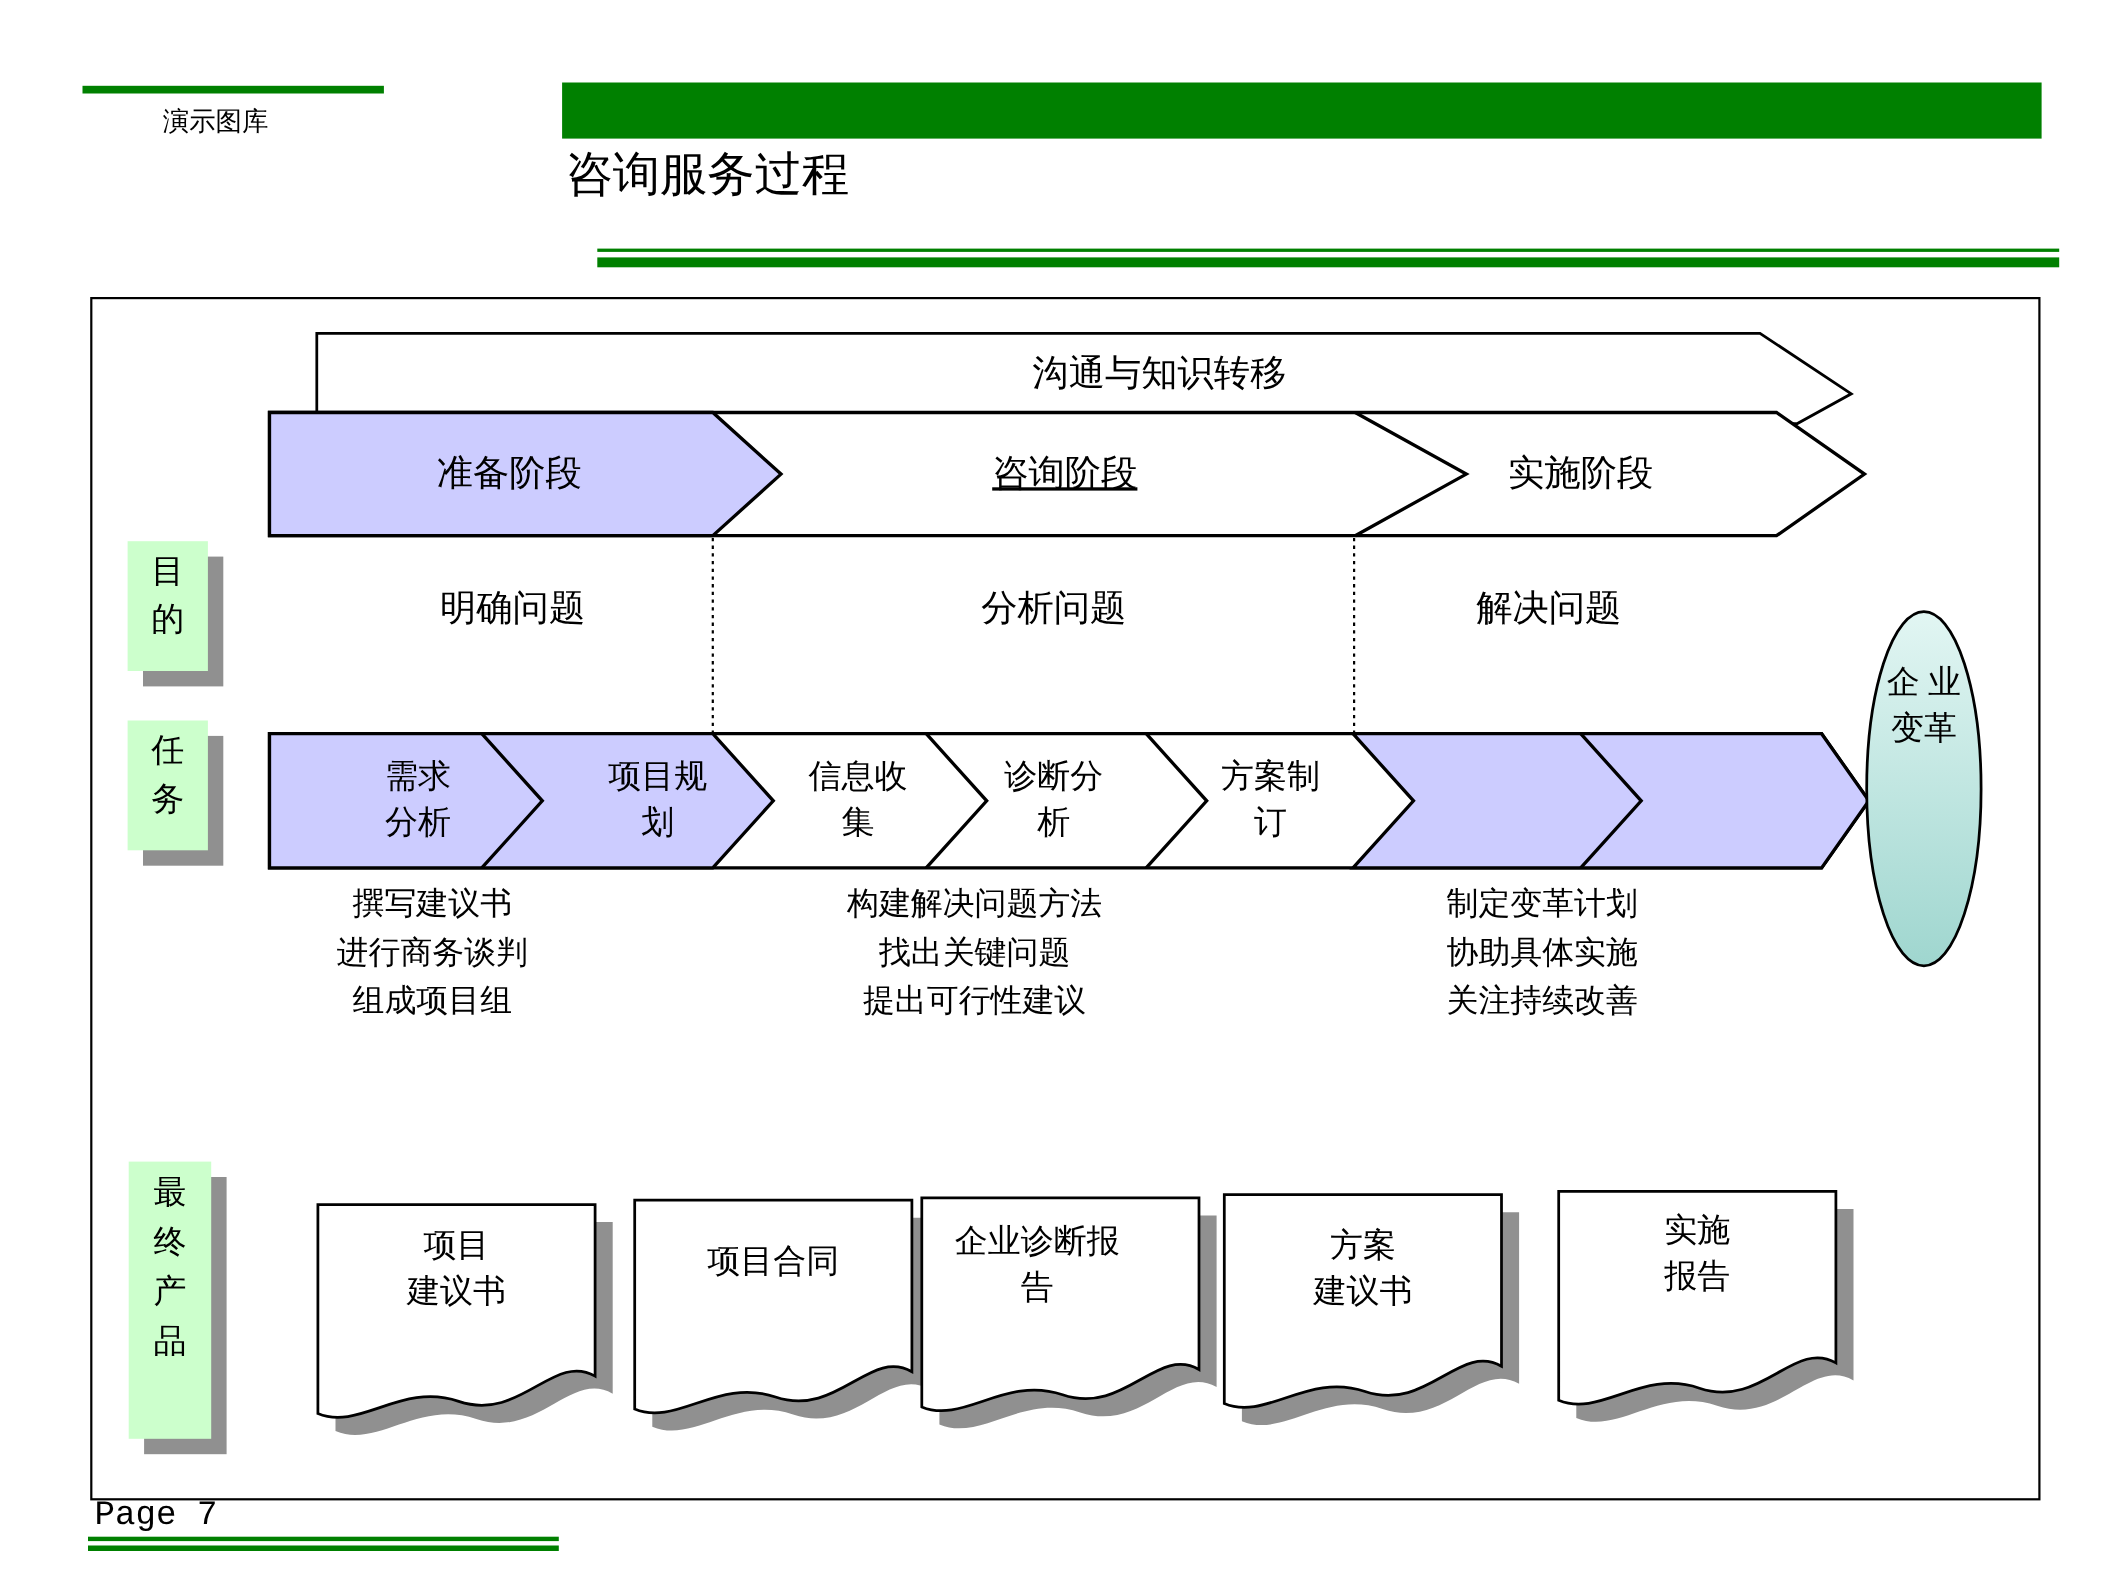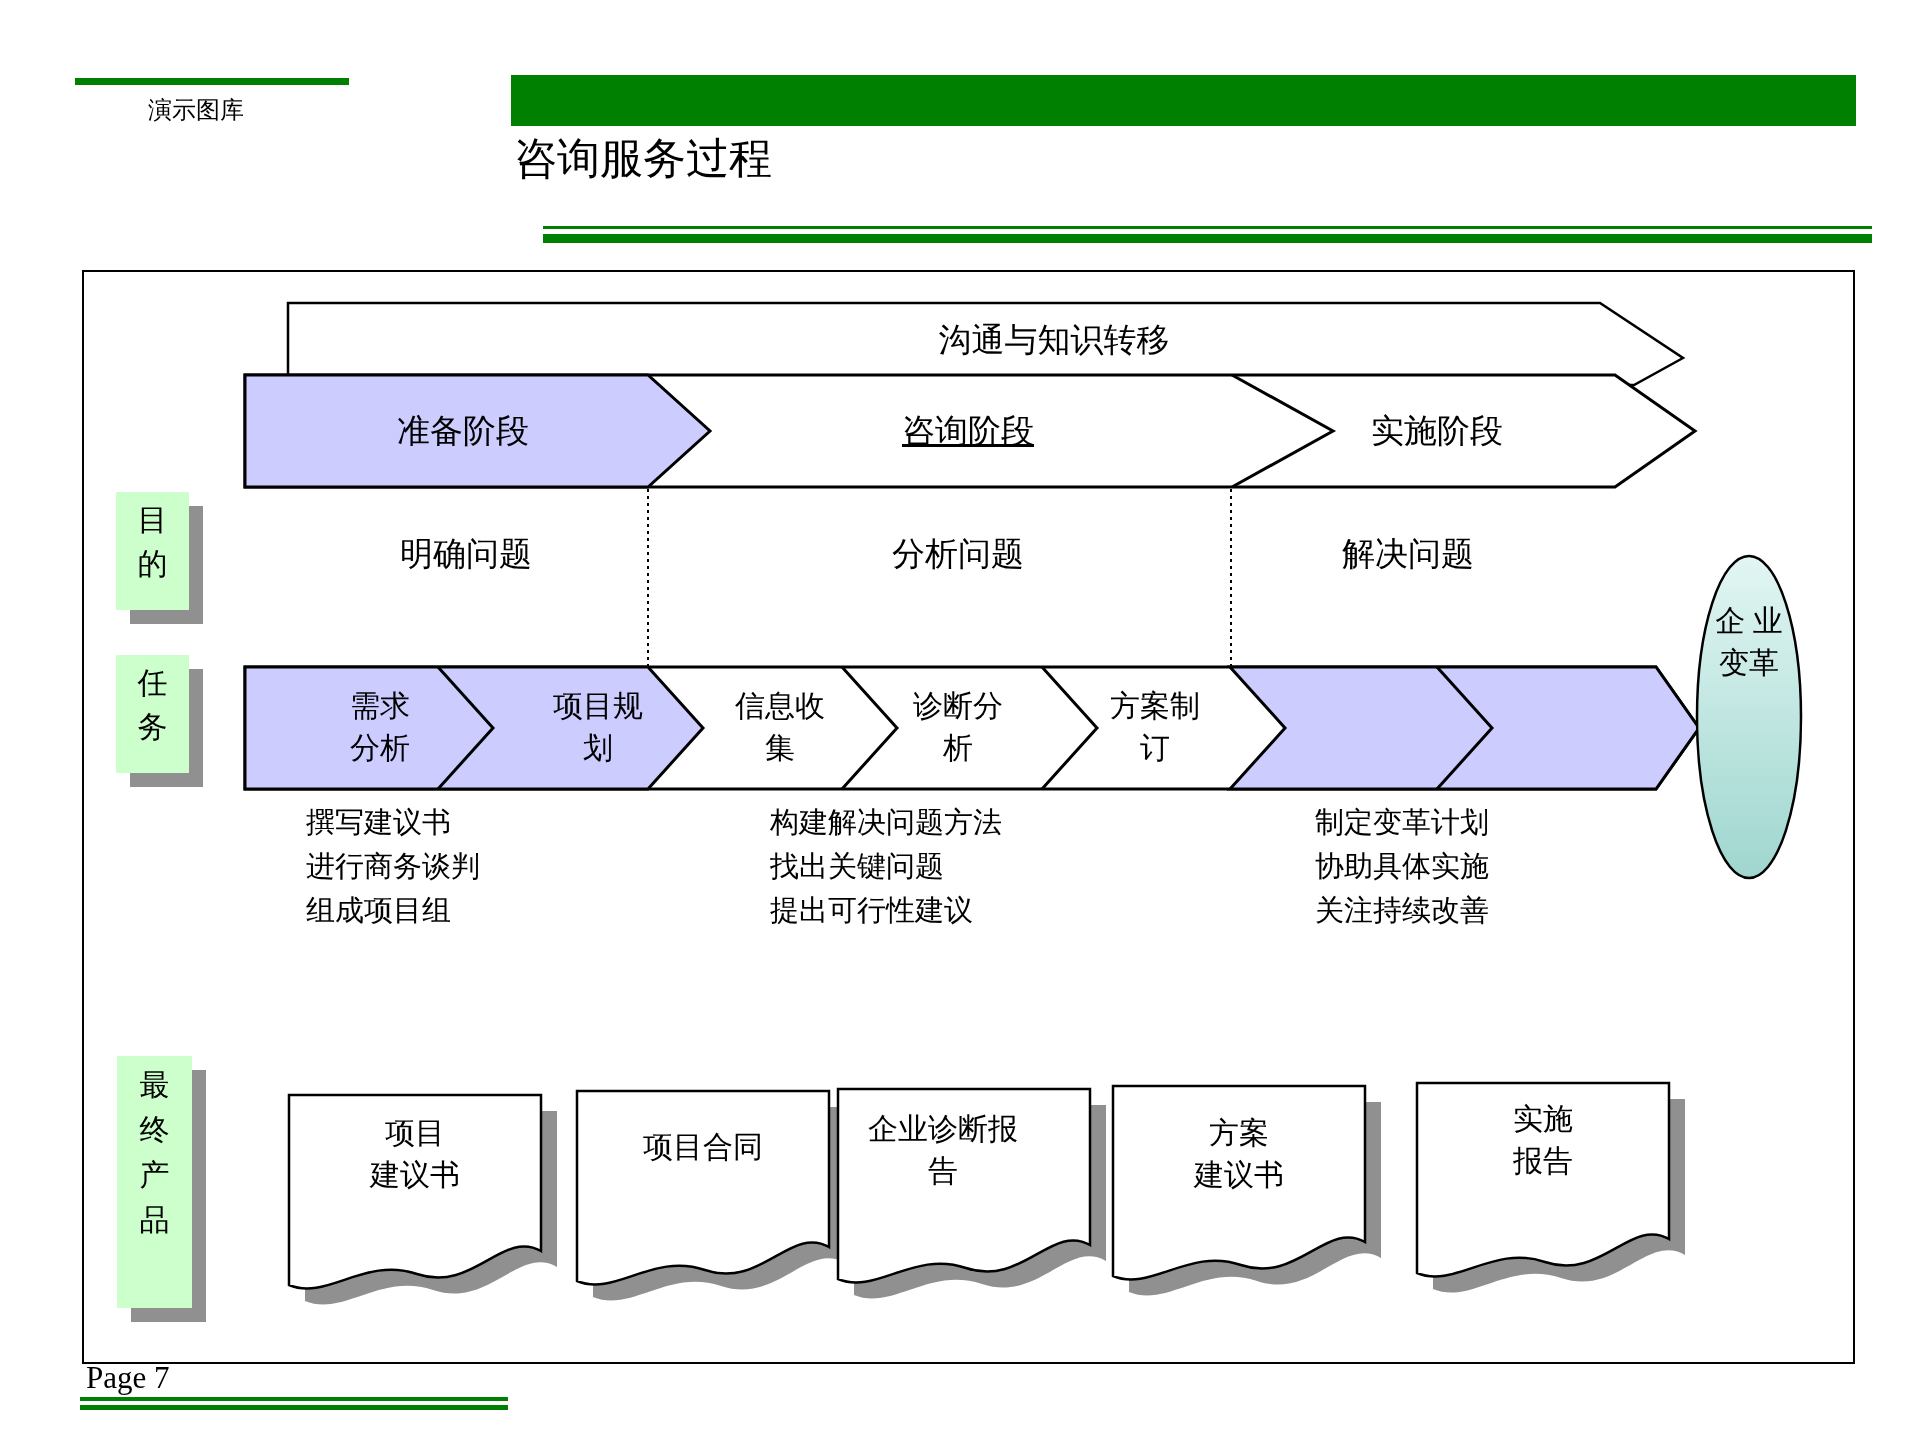--- a/index.html
+++ b/index.html
@@ -6,21 +6,21 @@
   #slide{position:relative;width:1920px;height:1440px;background:#fff;overflow:hidden;
          font-family:"Liberation Serif","DejaVu Serif",serif;color:#000;}
   .abs{position:absolute;}
   .ml{white-space:pre-line;}
   .ctr{text-align:center;}
   .greenbar{background:#008000;}
   .label-box{background:#ccffcc;box-shadow:14px 14px 0 0 #909090;}
   .label-box .txt{padding-top:6px;text-align:center;font-size:30px;line-height:44px;}
   .phase-label,.purpose-label{font-size:33px;line-height:36px;}
   .task-label{font-size:30px;line-height:42px;}
-  .note{font-size:29px;line-height:44px;}
+  .note{font-size:29px;line-height:44px;text-align:center;}
   .doc-label{font-size:30px;line-height:42px;}
   svg{position:absolute;left:0;top:0;}
 </style>
 </head>
 <body>
 
 <div id="slide">
 
   <div class="abs greenbar" style="left:75px;top:78px;width:274px;height:7px;"></div>
   <div class="abs" style="left:148px;top:94px;font-size:24px;">演示图库</div>
@@ -131,17 +131,17 @@
   <div class="abs ctr ml doc-label" style="left:289px;top:1112px;width:252px;">项目
 建议书</div>
   <div class="abs ctr ml doc-label" style="left:577px;top:1126px;width:252px;">项目合同</div>
   <div class="abs ctr ml doc-label" style="left:838px;top:1108px;width:210px;">企业诊断报
 告</div>
   <div class="abs ctr ml doc-label" style="left:1113px;top:1112px;width:252px;">方案
 建议书</div>
   <div class="abs ctr ml doc-label" style="left:1417px;top:1098px;width:252px;">实施
 报告</div>
 
-  <div class="abs" style="left:86px;top:1360px;font-size:31px;font-family:Liberation Serif, serif;">Page 7</div>
+  <div class="abs" style="left:86px;top:1360px;font-size:31px;font-family:Liberation Mono, monospace;">Page 7</div>
   <div class="abs greenbar" style="left:80px;top:1397px;width:428px;height:4px;"></div>
   <div class="abs greenbar" style="left:80px;top:1405px;width:428px;height:5px;"></div>
 
 </div>
 
 </body></html>

